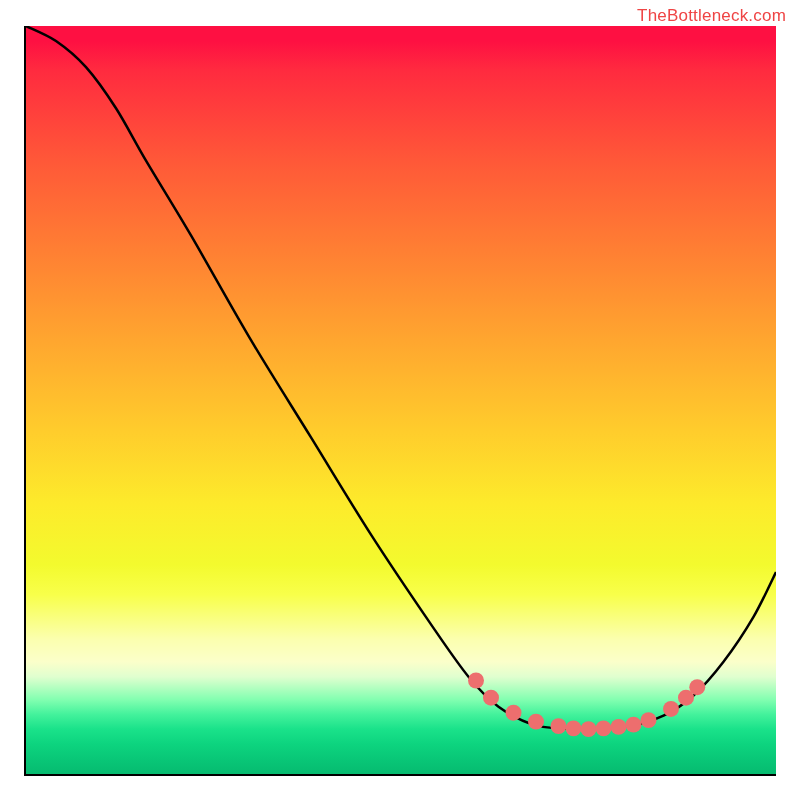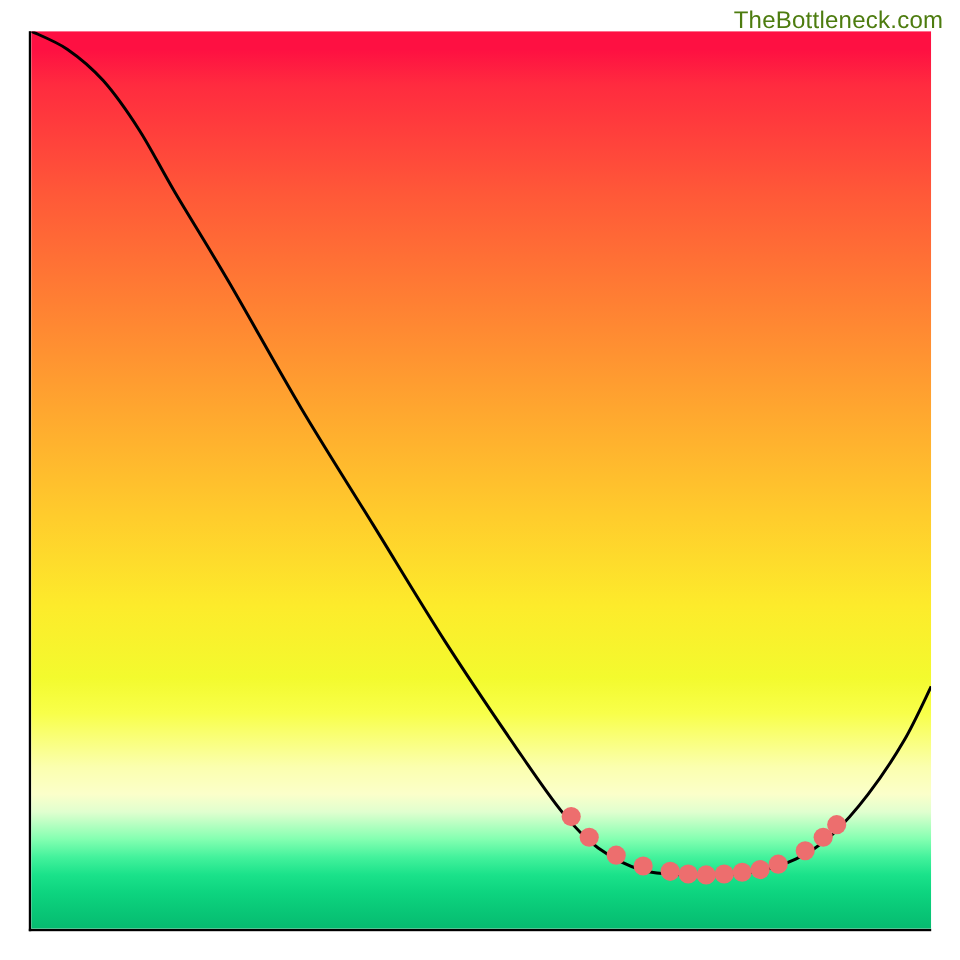--- a/index.html
+++ b/index.html
@@ -7,22 +7,22 @@
     width: 800px;
     height: 800px;
     background: #ffffff;
     position: relative;
     font-family: Arial, sans-serif;
   }
   .watermark {
     position: absolute;
     top: 6px;
     right: 14px;
-    font-size: 20px;
-    color: #4d7c0f;
+    font-size: 17px;
+    color: #ef4444;
     font-weight: 400;
     letter-spacing: 0.2px;
   }
   .plot-area {
     position: absolute;
     left: 24px;
     top: 26px;
     width: 752px;
     height: 750px;
     border: 2px solid #000000;

